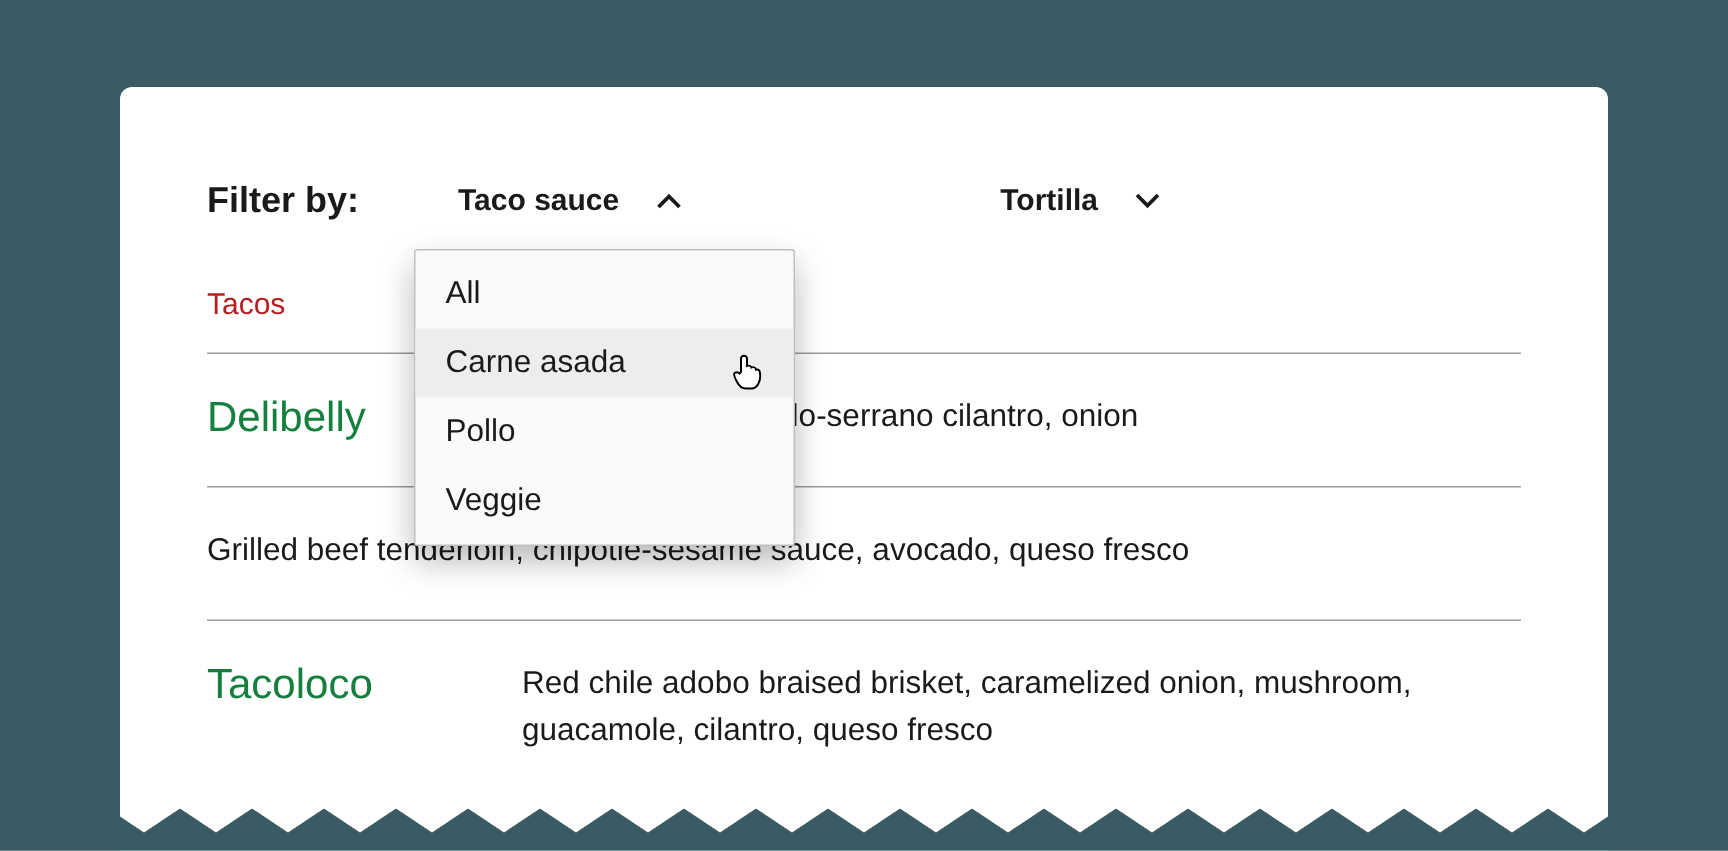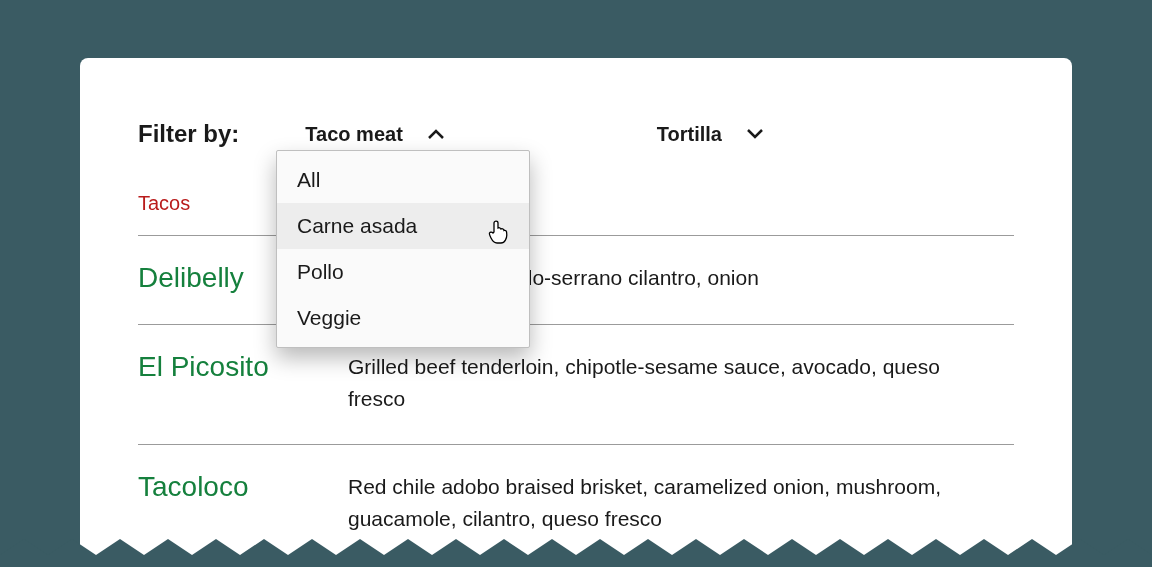--- a/index.html
+++ b/index.html
@@ -78,21 +78,21 @@
     font-size: 21px;
     font-weight: 400;
     line-height: 1.5;
     color: #1a1a1a;
     padding-right: 40px;
   }
   
   .dropdown {
     position: absolute;
     left: 138px;
-    top: 30px;
+    top: 46px;
     width: 254px;
     background: #fafafa;
     border: 1px solid #bfbfbf;
     border-radius: 2px;
     box-shadow: 0 10px 22px rgba(0,0,0,0.28);
     z-index: 10;
     padding: 6px 0;
   }
   .dropdown-item {
     font-size: 21px;
@@ -123,21 +123,21 @@
 </style>
 </head>
 <body>
 
 <div class="panel">
 
   <div class="filter-bar">
     <span class="filter-label">Filter by:</span>
 
     <span class="filter-btn">
-      <span>Taco meat</span>
+      <span>Taco sauce</span>
       <span class="chev">
         <svg width="18" height="12" viewBox="0 0 18 12">
             <path d="M2 10 L9 3 L16 10" fill="none" stroke="#1a1a1a" stroke-width="2.5"></path>
           </svg>
       </span>
     </span>
 
     <span style="width:80px"></span>
 
     <span class="filter-btn secondary">
@@ -166,21 +166,20 @@
 
   <div class="table">
     <div class="table-header">Tacos</div>
 
     <div class="row">
       <div class="cell-name">Delibelly</div>
       <div class="cell-desc">Slow Honey tomatillo-serrano cilantro, onion</div>
     </div>
 
     <div class="row">
-      <div class="cell-name">El Picosito</div>
       <div class="cell-desc">Grilled beef tenderloin, chipotle-sesame sauce, avocado, queso fresco</div>
     </div>
 
     <div class="row">
       <div class="cell-name">Tacoloco</div>
       <div class="cell-desc">Red chile adobo braised brisket, caramelized onion, mushroom, guacamole, cilantro, queso fresco</div>
     </div>
   </div>
 
 </div>

